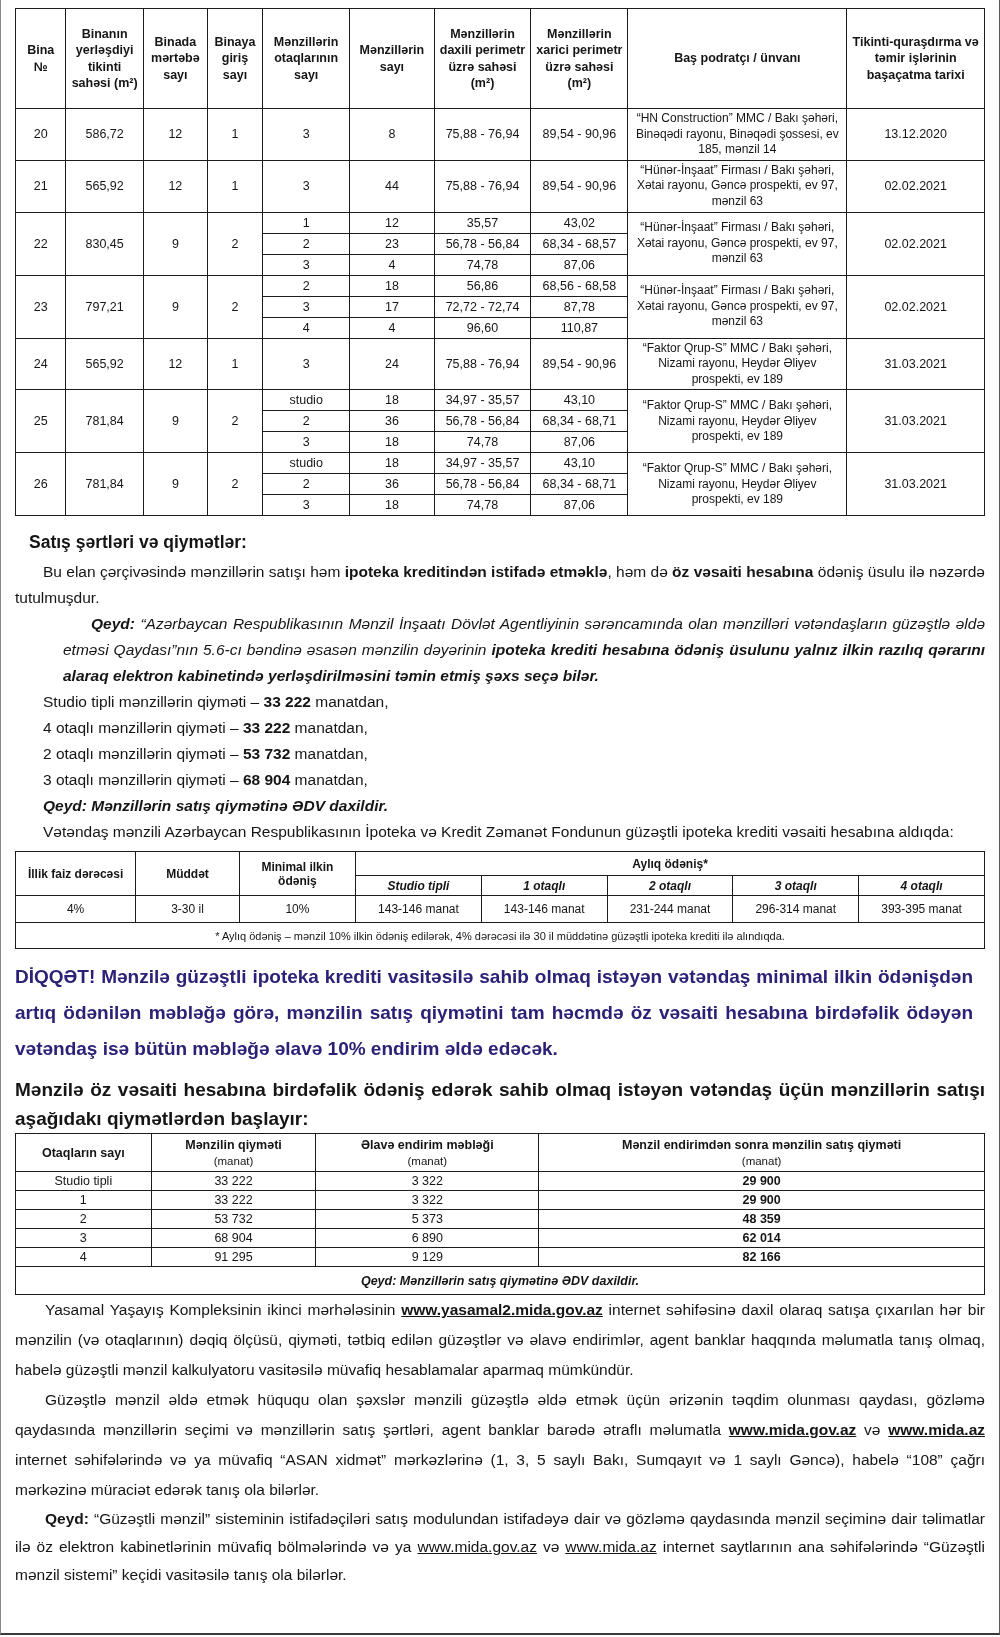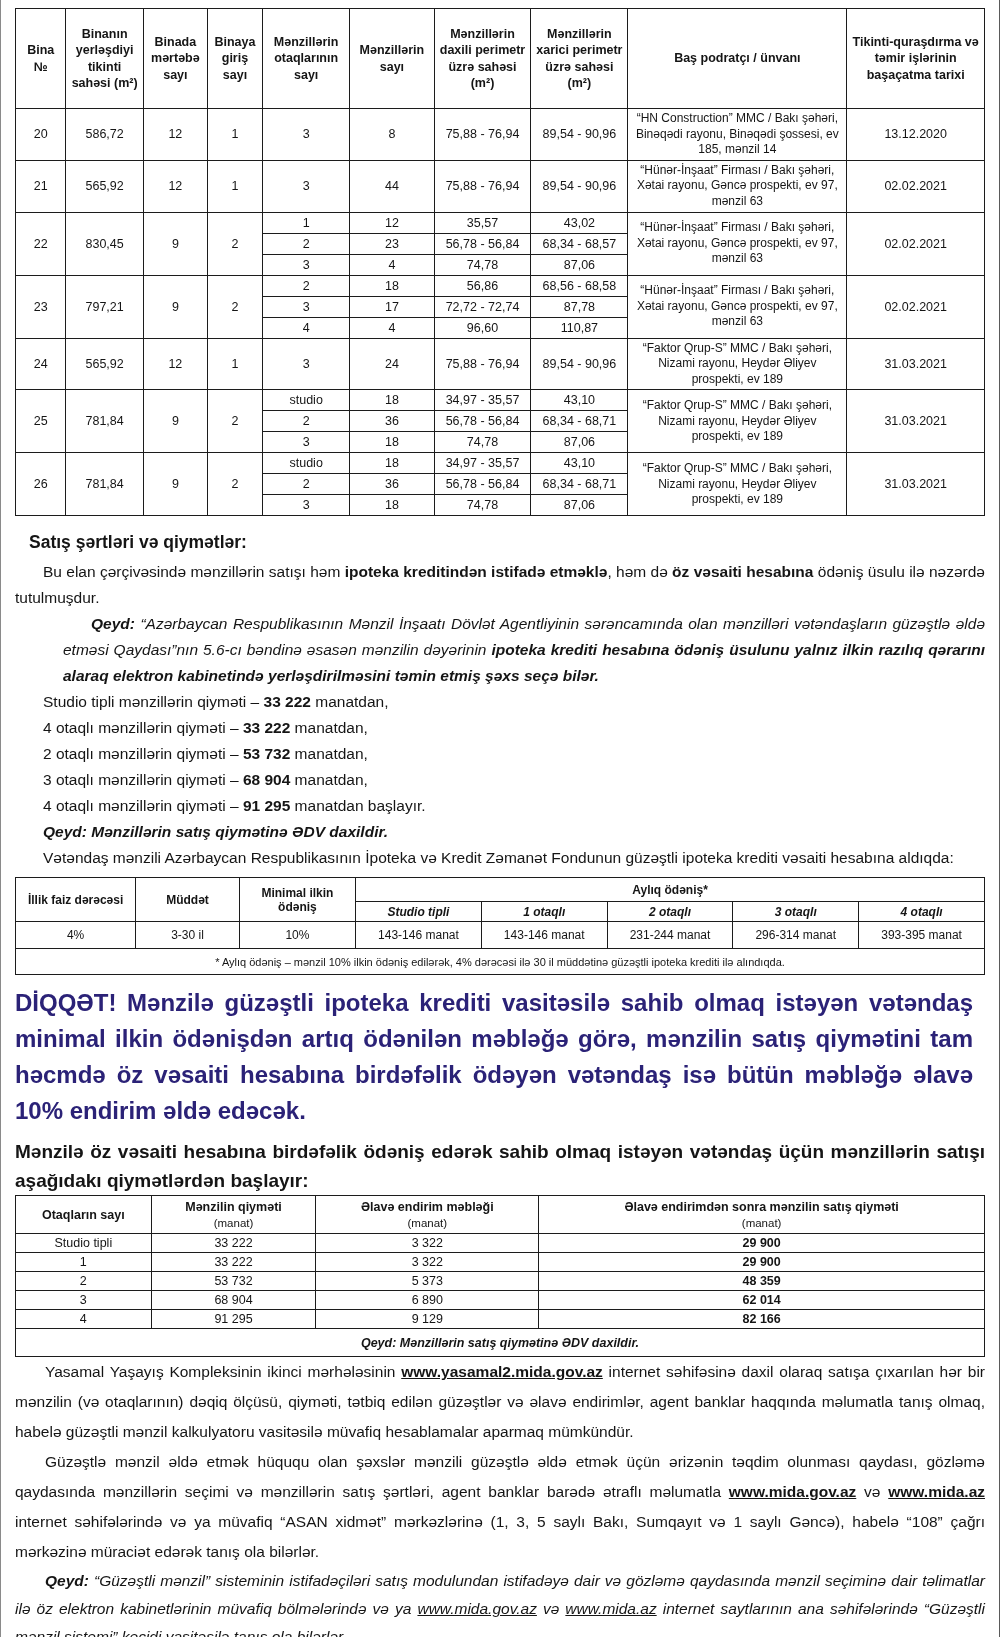--- a/index.html
+++ b/index.html
@@ -31,37 +31,37 @@
   
   table.mtable { width:100%; border-collapse:collapse; table-layout:fixed; text-align:center; margin-top:6px; }
   .mtable th, .mtable td { border:1px solid #1c1c1c; padding:1px 3px; vertical-align:middle; }
   .mtable th { font-size:12px; font-weight:bold; }
   .mtable tr.mh1 th { height:24px; }
   .mtable tr.mh2 th { height:20px; font-style:italic; }
   .mtable tr.mdata td { height:27px; font-size:12px; font-weight:normal; }
   .mtable tr.mfoot td { height:26px; font-size:11px; }
 
   
-  .attention { font-size:24px; font-weight:bold; line-height:36px; text-align:justify; margin:10px 12px 8px 0; }
+  .attention { font-size:19px; font-weight:bold; line-height:36px; text-align:justify; margin:10px 12px 8px 0; }
 
   .cash-intro { font-size:19px; font-weight:bold; line-height:29px; text-align:justify; margin-bottom:0; }
 
   
   table.dtable { width:100%; border-collapse:collapse; table-layout:fixed; text-align:center; }
   .dtable th, .dtable td { border:1px solid #1c1c1c; padding:1px 3px; vertical-align:middle; font-size:12.5px; }
   .dtable thead th { height:38px; line-height:1.3; font-weight:bold; }
   .dtable thead th .unit { display:block; font-weight:normal; font-size:11.5px; }
   .dtable tbody td { height:19px; }
   .dtable td.bold { font-weight:bold; }
   .dtable tr.dfoot td { height:28px; font-weight:bold; font-style:italic; }
 
   
   .footer-block { }
   p.fbody { font-size:15.5px; line-height:30px; text-align:justify; text-indent:30px; }
-  p.fbody.italic { font-style:italic; line-height:28px; }
+  p.fbody.italic { line-height:28px; }
   .link { font-weight:bold; text-decoration:underline; }
   .ilink { text-decoration:underline; }
 </style>
 </head>
 <body>
 
 <div class="page">
 
   <table class="btable">
     <colgroup>
@@ -236,21 +236,20 @@
   <div class="sales-heading">Satış şərtləri və qiymətlər:</div>
 
   <p class="body"><span>Bu elan çərçivəsində mənzillərin satışı həm </span><span class="b">ipoteka kreditindən istifadə etməklə</span><span>, həm də </span><span class="b">öz vəsaiti hesabına</span><span> ödəniş üsulu ilə nəzərdə tutulmuşdur.</span></p>
 
   <p class="body i"><span class="b">Qeyd: </span><span>“Azərbaycan Respublikasının Mənzil İnşaatı Dövlət Agentliyinin sərəncamında olan mənzilləri vətəndaşların güzəştlə əldə etməsi Qaydası”nın 5.6-cı bəndinə əsasən mənzilin dəyərinin </span><span class="b">ipoteka krediti hesabına ödəniş üsulunu yalnız ilkin razılıq qərarını alaraq elektron kabinetində yerləşdirilməsini təmin etmiş şəxs seçə bilər.</span></p>
 
   <div class="price-line"><span>Studio tipli mənzillərin qiyməti – </span><span class="b">33 222</span><span> manatdan,</span></div>
   <div class="price-line"><span>4 otaqlı mənzillərin qiyməti – </span><span class="b">33 222</span><span> manatdan,</span></div>
   <div class="price-line"><span>2 otaqlı mənzillərin qiyməti – </span><span class="b">53 732</span><span> manatdan,</span></div>
   <div class="price-line"><span>3 otaqlı mənzillərin qiyməti – </span><span class="b">68 904</span><span> manatdan,</span></div>
-  <div class="price-line"><span>4 otaqlı mənzillərin qiyməti – </span><span class="b">91 295</span><span> manatdan başlayır.</span></div>
 
   <div class="qeyd-line">Qeyd: Mənzillərin satış qiymətinə ƏDV daxildir.</div>
 
   <p class="body">Vətəndaş mənzili Azərbaycan Respublikasının İpoteka və Kredit Zəmanət Fondunun güzəştli ipoteka krediti vəsaiti hesabına aldıqda:</p>
 
   <table class="mtable">
     <colgroup>
       <col style="width:12.4%">
         <col style="width:10.7%">
         <col style="width:12.0%">
@@ -299,21 +298,21 @@
       <col style="width:14%">
         <col style="width:17%">
         <col style="width:23%">
         <col style="width:46%">
     </colgroup>
     <thead>
       <tr>
         <th><span>Otaqların sayı</span><span class="unit"></span></th>
         <th><span>Mənzilin qiyməti</span><span class="unit">(manat)</span></th>
         <th><span>Əlavə endirim məbləği</span><span class="unit">(manat)</span></th>
-        <th><span>Əlavə endirimdən sonra mənzilin satış qiyməti</span><span class="unit">(manat)</span></th>
+        <th><span>Mənzil endirimdən sonra mənzilin satış qiyməti</span><span class="unit">(manat)</span></th>
       </tr>
     </thead>
     <tbody>
       <tr>
         <td>Studio tipli</td>
         <td>33 222</td>
         <td>3 322</td>
         <td class="bold">29 900</td>
       </tr>
       <tr>

